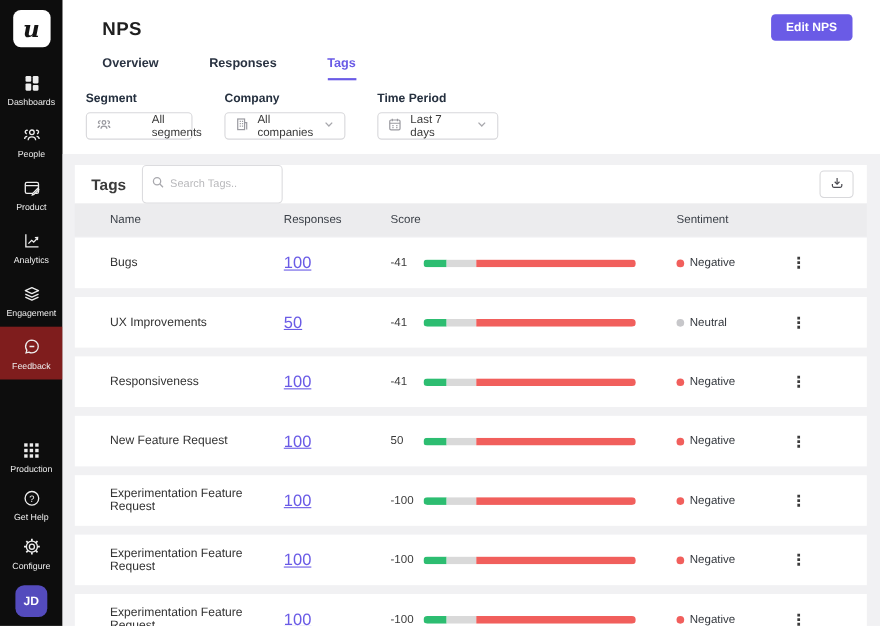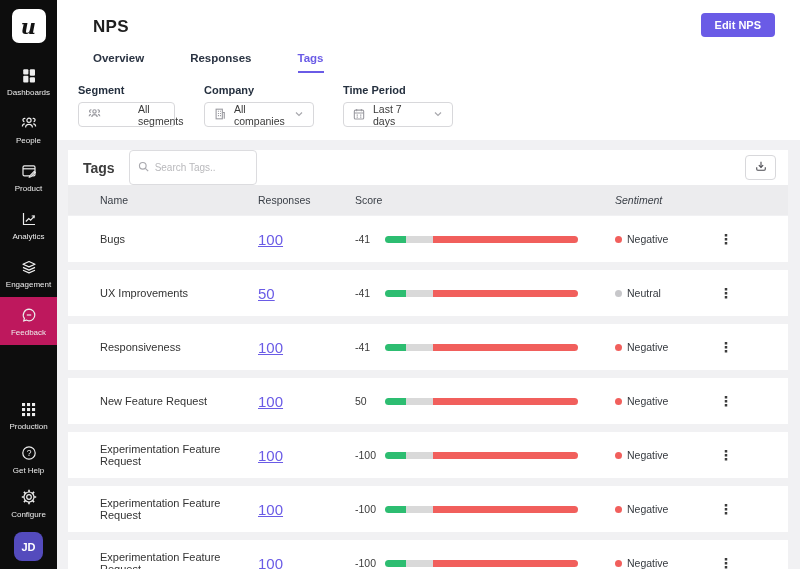--- a/index.html
+++ b/index.html
@@ -8,21 +8,21 @@
   .app { display:flex; width:800px; height:569px; }
 
   
   .sidebar { width:57px; background:#0d0d0d; display:flex; flex-direction:column; flex-shrink:0; }
   .logo { width:34px; height:34px; background:#fff; border-radius:7px; margin:9px auto 14px;
           display:flex; align-items:center; justify-content:center;
           font-family:"DejaVu Serif",serif; font-style:italic; font-weight:bold; font-size:21px; color:#141414; }
   .side-item { display:flex; flex-direction:column; align-items:center; gap:4px;
                padding:9px 0 8px; color:#ededed; font-size:8px; cursor:pointer; width:100%; }
   .side-item svg { display:block; }
-  .side-item.active { background:#be185d; }
+  .side-item.active { background:#7f1d1d; }
   .side-spacer { flex:1; }
   .sidebar .bottom .side-item { padding:7px 0 6px; }
   .avatar { width:29px; height:29px; border-radius:8px; background:#544bbd; color:#fff;
             font-size:11px; font-weight:bold; display:flex; align-items:center; justify-content:center;
             margin:7px auto 8px; cursor:pointer; }
 
   
   .main { flex:1; display:flex; flex-direction:column; background:#fff; min-width:0; }
   .topbar { display:flex; align-items:flex-end; justify-content:space-between; padding:13px 25px 0 36px; }
   .page-title { font-size:17px; font-weight:bold; color:#1f1f1f; letter-spacing:.3px; }
@@ -48,21 +48,21 @@
                 height:35px; padding:0 7px; width:128px; background:#fff; }
   .search-box input { border:none; outline:none; font-size:10px; width:100%; color:#555; background:transparent;
                       font-family:"Liberation Sans","DejaVu Sans",sans-serif; }
   .search-box input::placeholder { color:#b9b9bc; }
   .download-btn { margin-left:auto; width:31px; height:25px; border:1px solid #d8d8db; border-radius:4px;
                   display:flex; align-items:center; justify-content:center; background:#fff; cursor:pointer; }
 
   .grid { display:grid; grid-template-columns:158px 97px 30px 230px 98px 1fr;
           align-items:center; padding-left:32px; padding-right:8px; }
   .table-header { height:30px; background:#ececee; font-size:10.5px; color:#3b4048; }
-  .th-sentiment { grid-column:5;font-style:italic; }
+  .th-sentiment { grid-column:5; }
 
   .row { height:46px; background:#fff; margin-top:8px; font-size:11px; color:#333; }
   .row:first-child { margin-top:1px; }
   .resp-link { color:var(--accent,#6a5be6); text-decoration:underline; font-size:15px; cursor:pointer; width:max-content; }
   .score { font-size:10.5px; color:#3b3b3b; }
   .bar { width:193px; height:7px; border-radius:4px; overflow:hidden; display:flex; }
   .bar .seg { height:100%; }
   .sentiment { display:flex; align-items:center; gap:5px; font-size:10.5px; color:#35393f; }
   .dot { width:7px; height:7px; border-radius:50%; flex-shrink:0; }
   .kebab { justify-self:start; font-size:14px; font-weight:bold; color:#3c3c3c; cursor:pointer;

